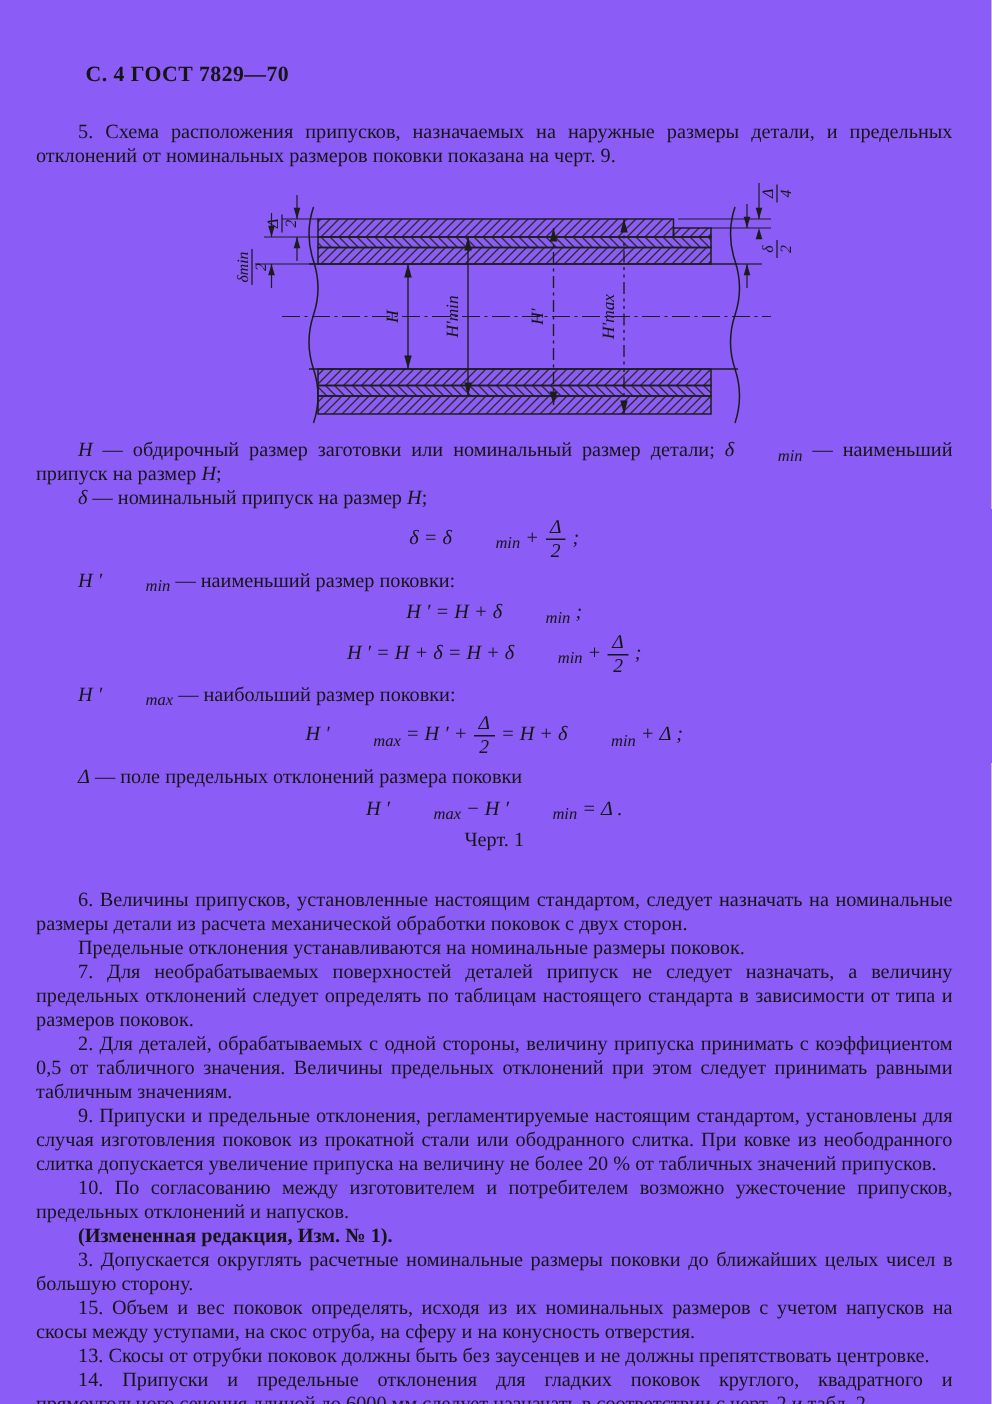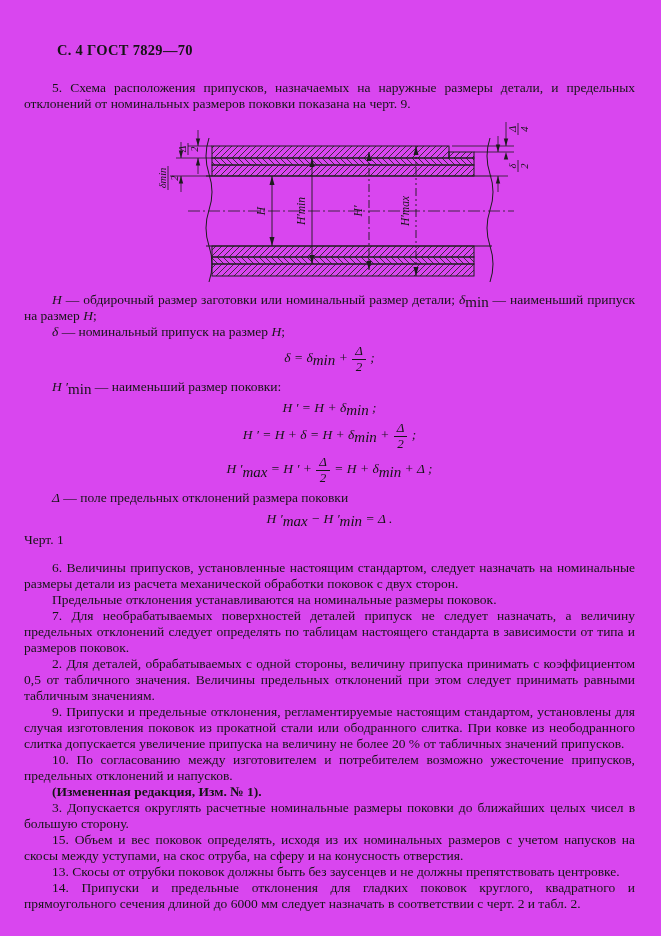--- a/index.html
+++ b/index.html
@@ -1,46 +1,46 @@
 <!DOCTYPE html>
 <html><head>
 <meta charset="utf-8">
 <style>
   html,body{margin:0;padding:0;background:#ffffff;}
   .page{
     position:relative;
     width:661px;height:936px;
-    background:#d946ef;
+    background:#8b5cf6;
     color:#151515;
     font-family:"Liberation Serif", serif;
     font-size:13.5px;
     line-height:16px;
     box-sizing:border-box;
     padding:42px 26px 0 24px;
     overflow:hidden;
   }
   .hdr{font-weight:bold;font-size:14.5px;margin:0 0 22px 33px;letter-spacing:.3px;}
   p.body{margin:0;text-align:justify;text-indent:28px;}
   p.defline{margin:0;text-align:justify;text-indent:28px;}
   .var{font-style:italic;}
-  sub{font-size:15px;line-height:0;position:relative;top:3px;vertical-align:baseline;}
+  sub{font-size:11px;line-height:0;position:relative;top:3px;vertical-align:baseline;font-style:italic;margin-left:29px;}
   .formula{
     text-align:center;
     font-style:italic;
     margin:4px 0;
     line-height:18px;
   }
   .frac{
     display:inline-block;vertical-align:middle;text-align:center;
     line-height:1.1;font-size:13px;margin:0 1px;
   }
   .frac .num{display:block;border-bottom:1px solid #151515;padding:0 3px 1px;}
   .frac .den{display:block;padding-top:0px;}
   .figure{position:relative;height:174px;margin:4px 0 2px 130px;width:382px;}
-  .caption{margin:4px 0 12px;}
+  .caption{text-align:center;margin:4px 0 24px;}
   .bold{font-weight:bold;}
   svg text{font-family:"Liberation Serif", serif;fill:#151515;}
   .dimlab{font-style:italic;font-size:11.5px;}
   .fraclab{font-style:italic;font-size:10.5px;}
 </style>
 </head>
 <body>
 
 <div class="page">
 
@@ -175,20 +175,21 @@
 
   <div class="formula"><span>δ = δ</span><sub>min</sub><span> + </span><span class="frac"><span class="num">Δ</span><span class="den">2</span></span><span> ;</span></div>
 
   <p class="defline"><span class="var">Н ′</span><sub>min</sub><span> — наименьший размер поковки:</span></p>
 
   <div class="formula"><span>Н ′ = Н + δ</span><sub>min</sub><span> ;</span></div>
 
 
   <div class="formula"><span>Н ′ = Н + δ = Н + δ</span><sub>min</sub><span> + </span><span class="frac"><span class="num">Δ</span><span class="den">2</span></span><span> ;</span></div>
 
+  <p class="defline"><span class="var">Н ′</span><sub>max</sub><span> — наибольший размер поковки:</span></p>
 
   <div class="formula"><span>Н ′</span><sub>max</sub><span> = Н ′ + </span><span class="frac"><span class="num">Δ</span><span class="den">2</span></span><span> = Н + δ</span><sub>min</sub><span> + Δ ;</span></div>
 
   <p class="defline"><span class="var">Δ</span><span> — поле предельных отклонений размера поковки</span></p>
 
   <div class="formula"><span>Н ′</span><sub>max</sub><span> − Н ′</span><sub>min</sub><span> = Δ .</span></div>
 
   <div class="caption">Черт. 1</div>
 
   <p class="body">6. Величины припусков, установленные настоящим стандартом, следует назначать на номинальные размеры детали из расчета механической обработки поковок с двух сторон.</p>

